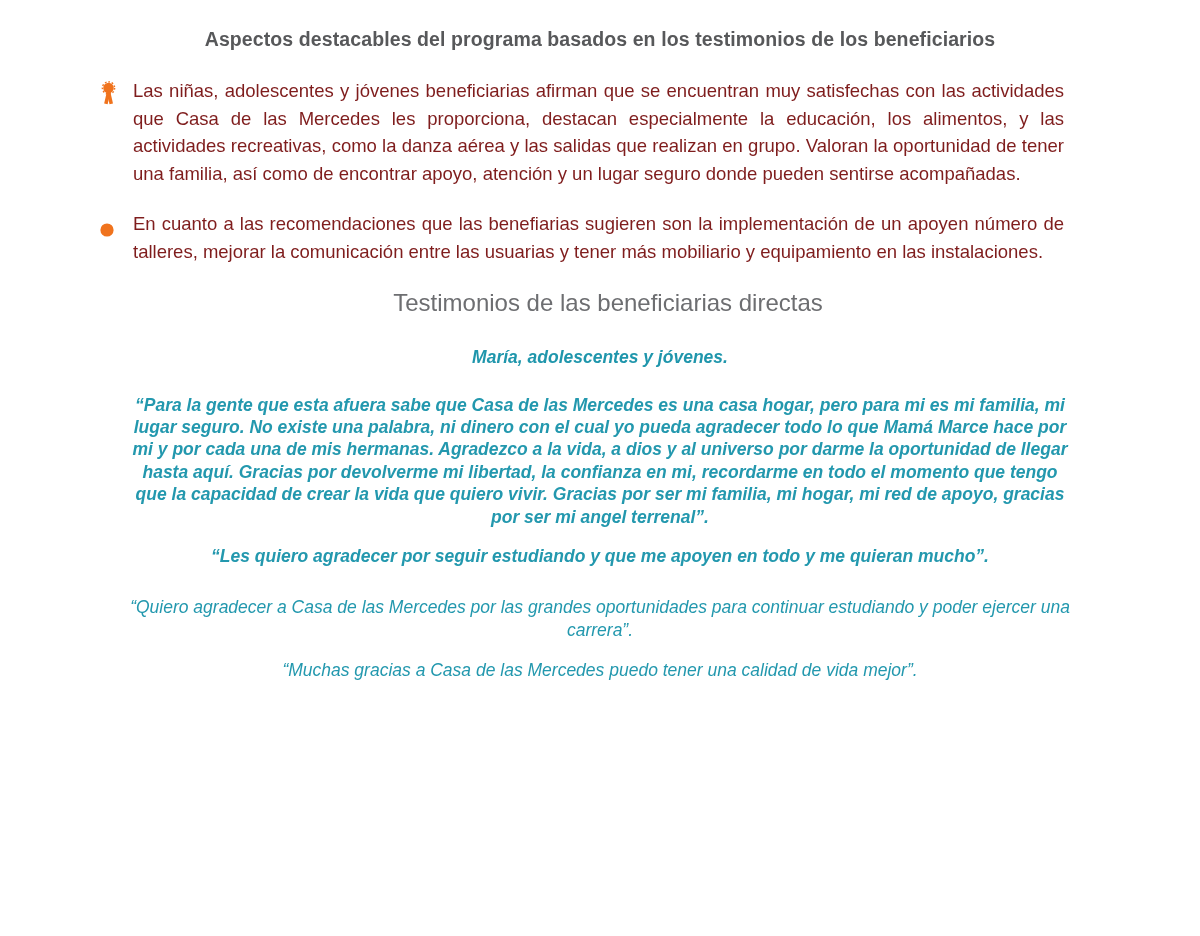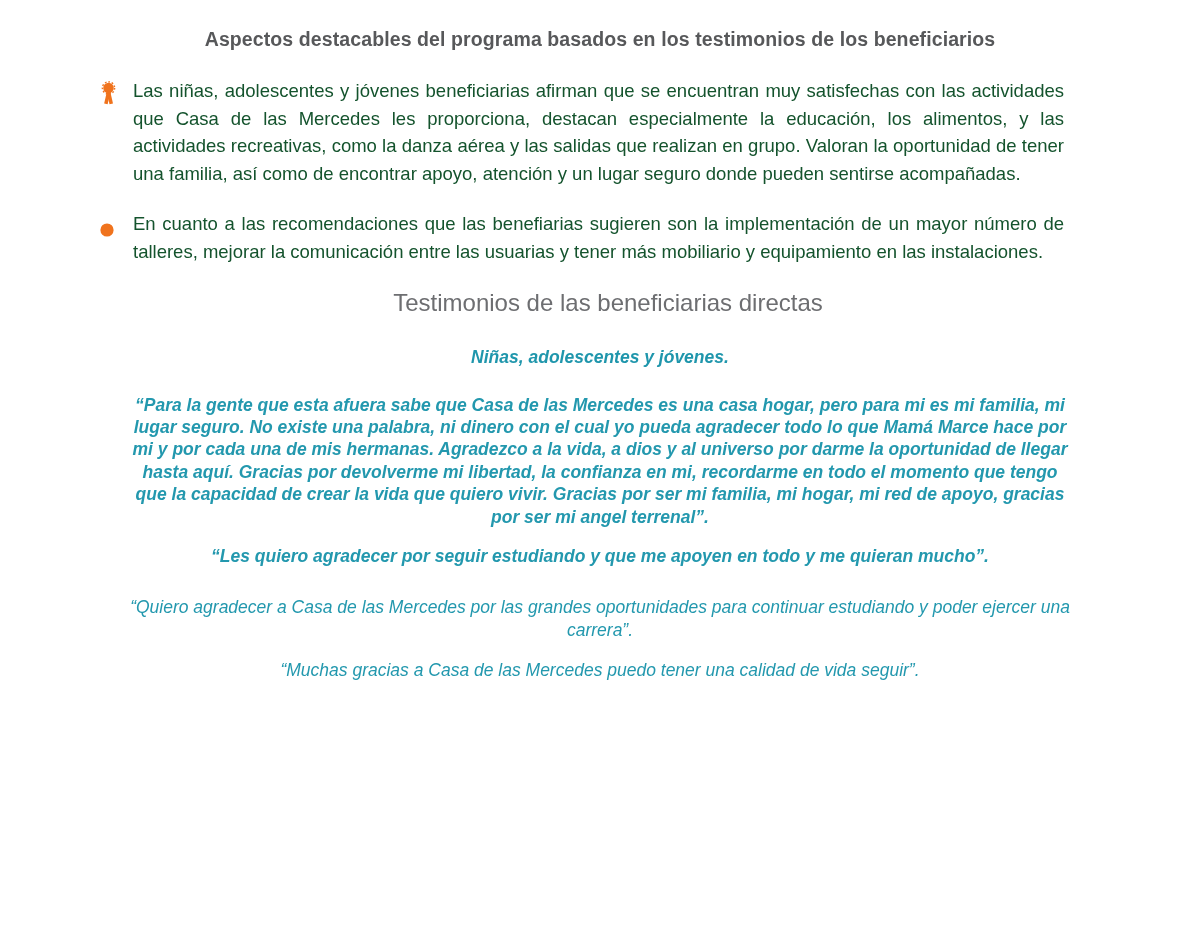--- a/index.html
+++ b/index.html
@@ -16,21 +16,21 @@
     text-align: center;
     font-size: 19.5px;
     font-weight: bold;
     color: #57585A;
     letter-spacing: 0.1px;
   }
   .bullets { margin: 26px 0 0 100px; width: 964px; }
   .bullet {
     position: relative;
     padding-left: 33px;
-    color: #14532d;
+    color: #7f1d1d;
     font-size: 18.5px;
     line-height: 27.6px;
     text-align: justify;
     margin-bottom: 23px;
   }
   .bullet-icon { position: absolute; left: 0; top: 4px; width: 22px; text-align: left; }
   .heading {
     margin: 14px 0 0 16px;
     text-align: center;
     font-size: 24px;
@@ -102,33 +102,33 @@
       </span>
       <p style="margin:0">Las niñas, adolescentes y jóvenes beneficiarias afirman que se encuentran muy satisfechas con las actividades que Casa de las Mercedes les proporciona, destacan especialmente la educación, los alimentos, y las actividades recreativas, como la danza aérea y las salidas que realizan en grupo. Valoran la oportunidad de tener una familia, así como de encontrar apoyo, atención y un lugar seguro donde pueden sentirse acompañadas.</p>
     </div>
 
     <div class="bullet">
       <span class="bullet-icon" style="top:7px">
         <svg width="14" height="14" viewBox="0 0 14 14" aria-hidden="true">
           <circle cx="7" cy="7" r="6.6" fill="#F0731D"></circle>
         </svg>
       </span>
-      <p style="margin:0">En cuanto a las recomendaciones que las benefiarias sugieren son la implementación de un mayor número de talleres, mejorar la comunicación entre las usuarias y tener más mobiliario y equipamiento en las instalaciones.</p>
+      <p style="margin:0">En cuanto a las recomendaciones que las benefiarias sugieren son la implementación de un apoyen número de talleres, mejorar la comunicación entre las usuarias y tener más mobiliario y equipamiento en las instalaciones.</p>
     </div>
 
   </div>
 
   <h2 class="heading">Testimonios de las beneficiarias directas</h2>
 
-  <h3 class="subheading">Niñas, adolescentes y jóvenes.</h3>
+  <h3 class="subheading">María, adolescentes y jóvenes.</h3>
 
   <p class="quote q-strong">“Para la gente que esta afuera sabe que Casa de las Mercedes es una casa hogar, pero para mi es mi familia, mi lugar seguro. No existe una palabra, ni dinero con el cual yo pueda agradecer todo lo que Mamá Marce hace por mi y por cada una de mis hermanas. Agradezco a la vida, a dios y al universo por darme la oportunidad de llegar hasta aquí. Gracias por devolverme mi libertad, la confianza en mi, recordarme en todo el momento que tengo que la capacidad de crear la vida que quiero vivir. Gracias por ser mi familia, mi hogar, mi red de apoyo, gracias por ser mi angel terrenal”.</p>
   <p class="quote q-strong q2">“Les quiero agradecer por seguir estudiando y que me apoyen en todo y me quieran mucho”.</p>
   <p class="quote q3">“Quiero agradecer a Casa de las Mercedes por las grandes oportunidades para continuar estudiando y poder ejercer una carrera”.</p>
-  <p class="quote q4">“Muchas gracias a Casa de las Mercedes puedo tener una calidad de vida seguir”.</p>
+  <p class="quote q4">“Muchas gracias a Casa de las Mercedes puedo tener una calidad de vida mejor”.</p>
 
   <div class="signatures">
 
 
     <div class="sig-block right">
       <div class="sig-art">
         <svg width="260" height="120" viewBox="0 0 260 120" aria-hidden="true">
           <g fill="none" stroke="#3F4045" stroke-width="3" stroke-linecap="round">
             <path d="M96,52 L118,14 L126,44 L142,10"></path>
             <path d="M140,22 C158,2 186,10 182,34 C179,52 156,56 150,42 C145,30 158,20 168,26"></path>

